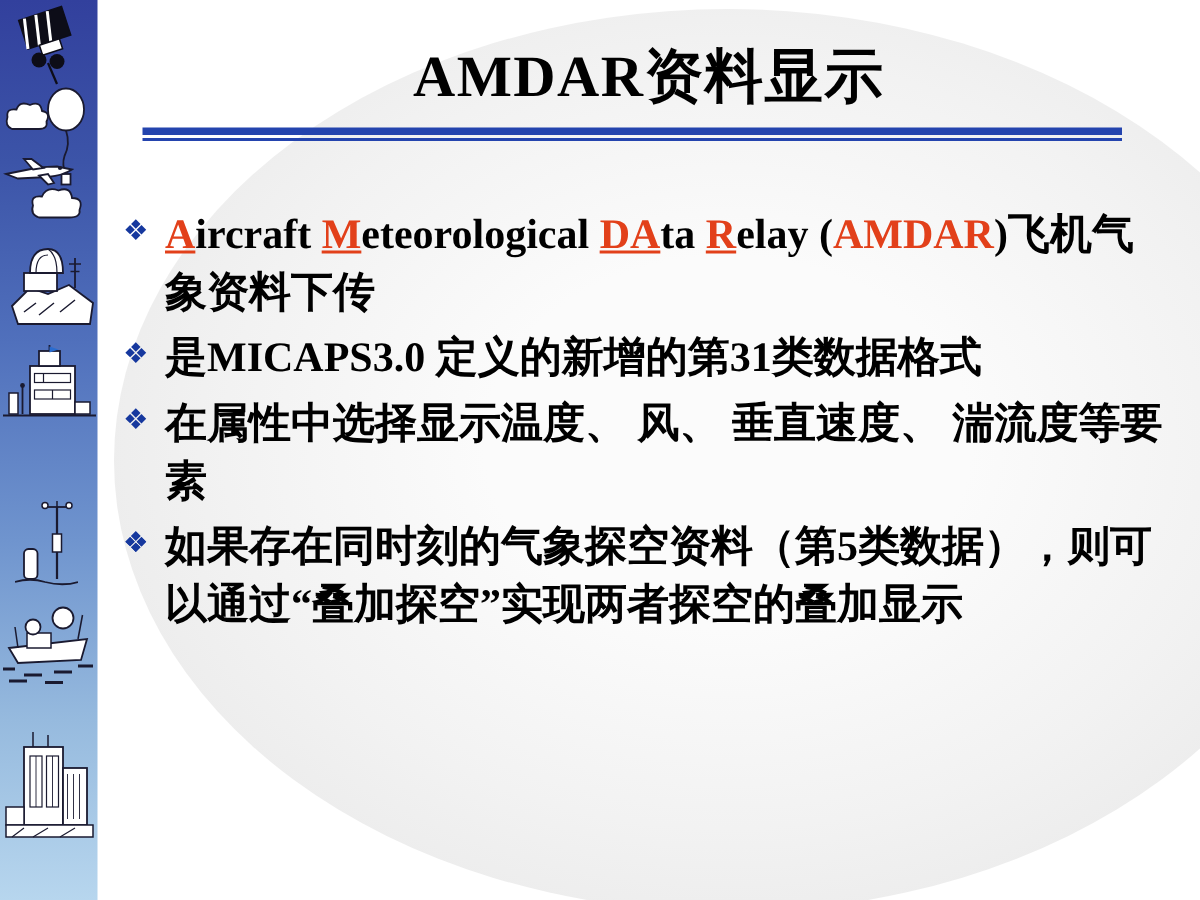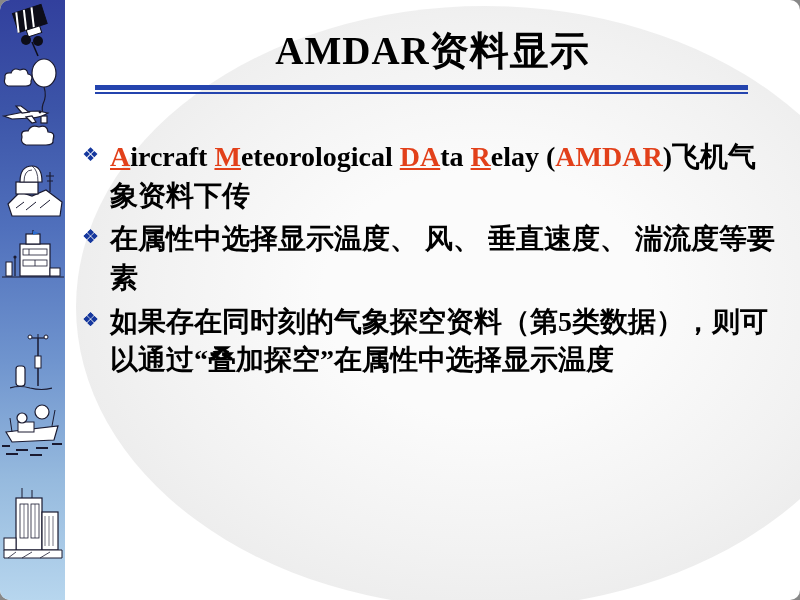--- a/index.html
+++ b/index.html
@@ -1,18 +1,18 @@
 <!DOCTYPE html>
 <html style="--accent-red: #e2401a; --bullet-blue: #16389e; --rule-blue: #2444ae;"><head>
 <meta charset="utf-8">
 <style>
   html,body{margin:0;padding:0;background:#888;}
   .slide{
     position:relative;width:800px;height:600px;background:#ffffff;
-    overflow:hidden;font-family:"Liberation Serif","DejaVu Serif",serif;border-radius:10px;
+    overflow:hidden;font-family:"Liberation Serif","DejaVu Serif",serif;
   }
   .bg-ellipse{
     position:absolute;left:76px;top:6px;width:818px;height:602px;
     border-radius:50%;
     background:radial-gradient(ellipse at 50% 48%, #fbfbfb 28%, #f2f2f2 58%, #e6e6e6 92%, #e2e2e2 100%);
   }
   .sidebar{
     position:absolute;left:0;top:0;width:65px;height:600px;
     background:linear-gradient(180deg,#32409d 0%,#3c54a8 18%,#5070bc 38%,#6f94ce 60%,#96bade 80%,#b7d6ee 100%);
   }
@@ -149,20 +149,20 @@
   <div class="title">AMDAR资料显示</div>
 
   <div class="rule">
     <div class="thick"></div>
     <div class="thin"></div>
   </div>
 
   <div class="content">
     <ul class="bullets" id="bullet-list">
         <li><span class="marker">❖</span><span class="seg-red seg-u">A</span><span class="">ircraft </span><span class="seg-red seg-u">M</span><span class="">eteorological </span><span class="seg-red seg-u">DA</span><span class="">ta </span><span class="seg-red seg-u">R</span><span class="">elay (</span><span class="seg-red ">AMDAR</span><span class="">)飞机气象资料下传</span></li>
-        <li><span class="marker">❖</span></li>
+        <li><span class="marker">❖</span><span class="">是MICAPS3.0 定义的新增的第31类数据格式</span></li>
         <li><span class="marker">❖</span><span class="">在属性中选择显示温度、 风、 垂直速度、 湍流度等要素</span></li>
         <li><span class="marker">❖</span></li>
-        <li><span class="marker">❖</span><span class="">如果存在同时刻的气象探空资料（第5类数据），则可以通过“叠加探空”在属性中选择显示温度</span></li>
+        <li><span class="marker">❖</span><span class="">如果存在同时刻的气象探空资料（第5类数据），则可以通过“叠加探空”实现两者探空的叠加显示</span></li>
       </ul>
   </div>
 
 </div>
 
 </body></html>

